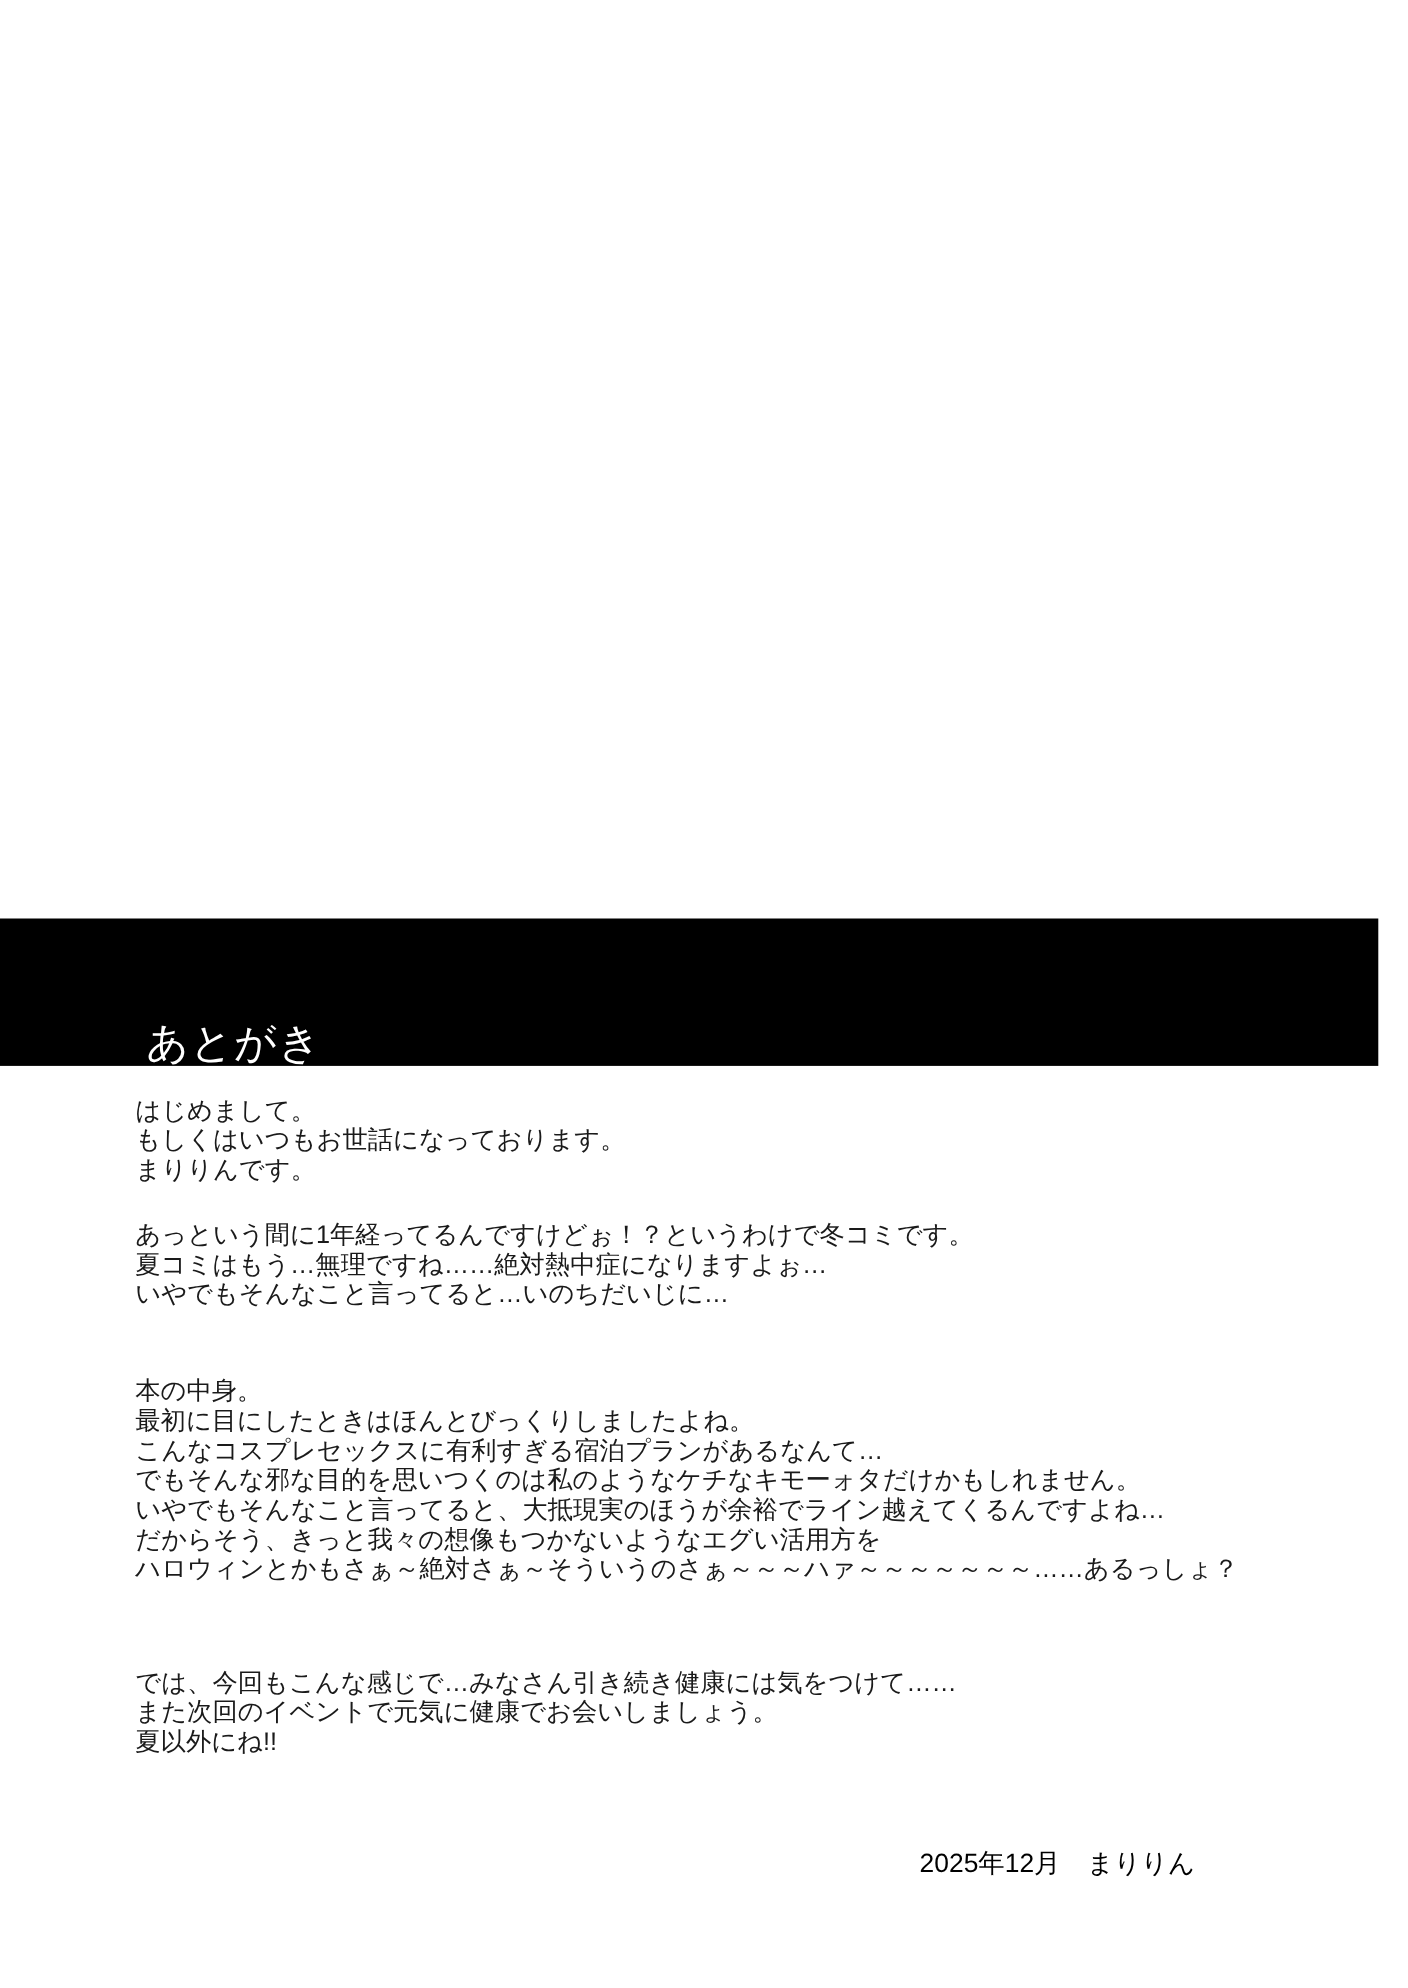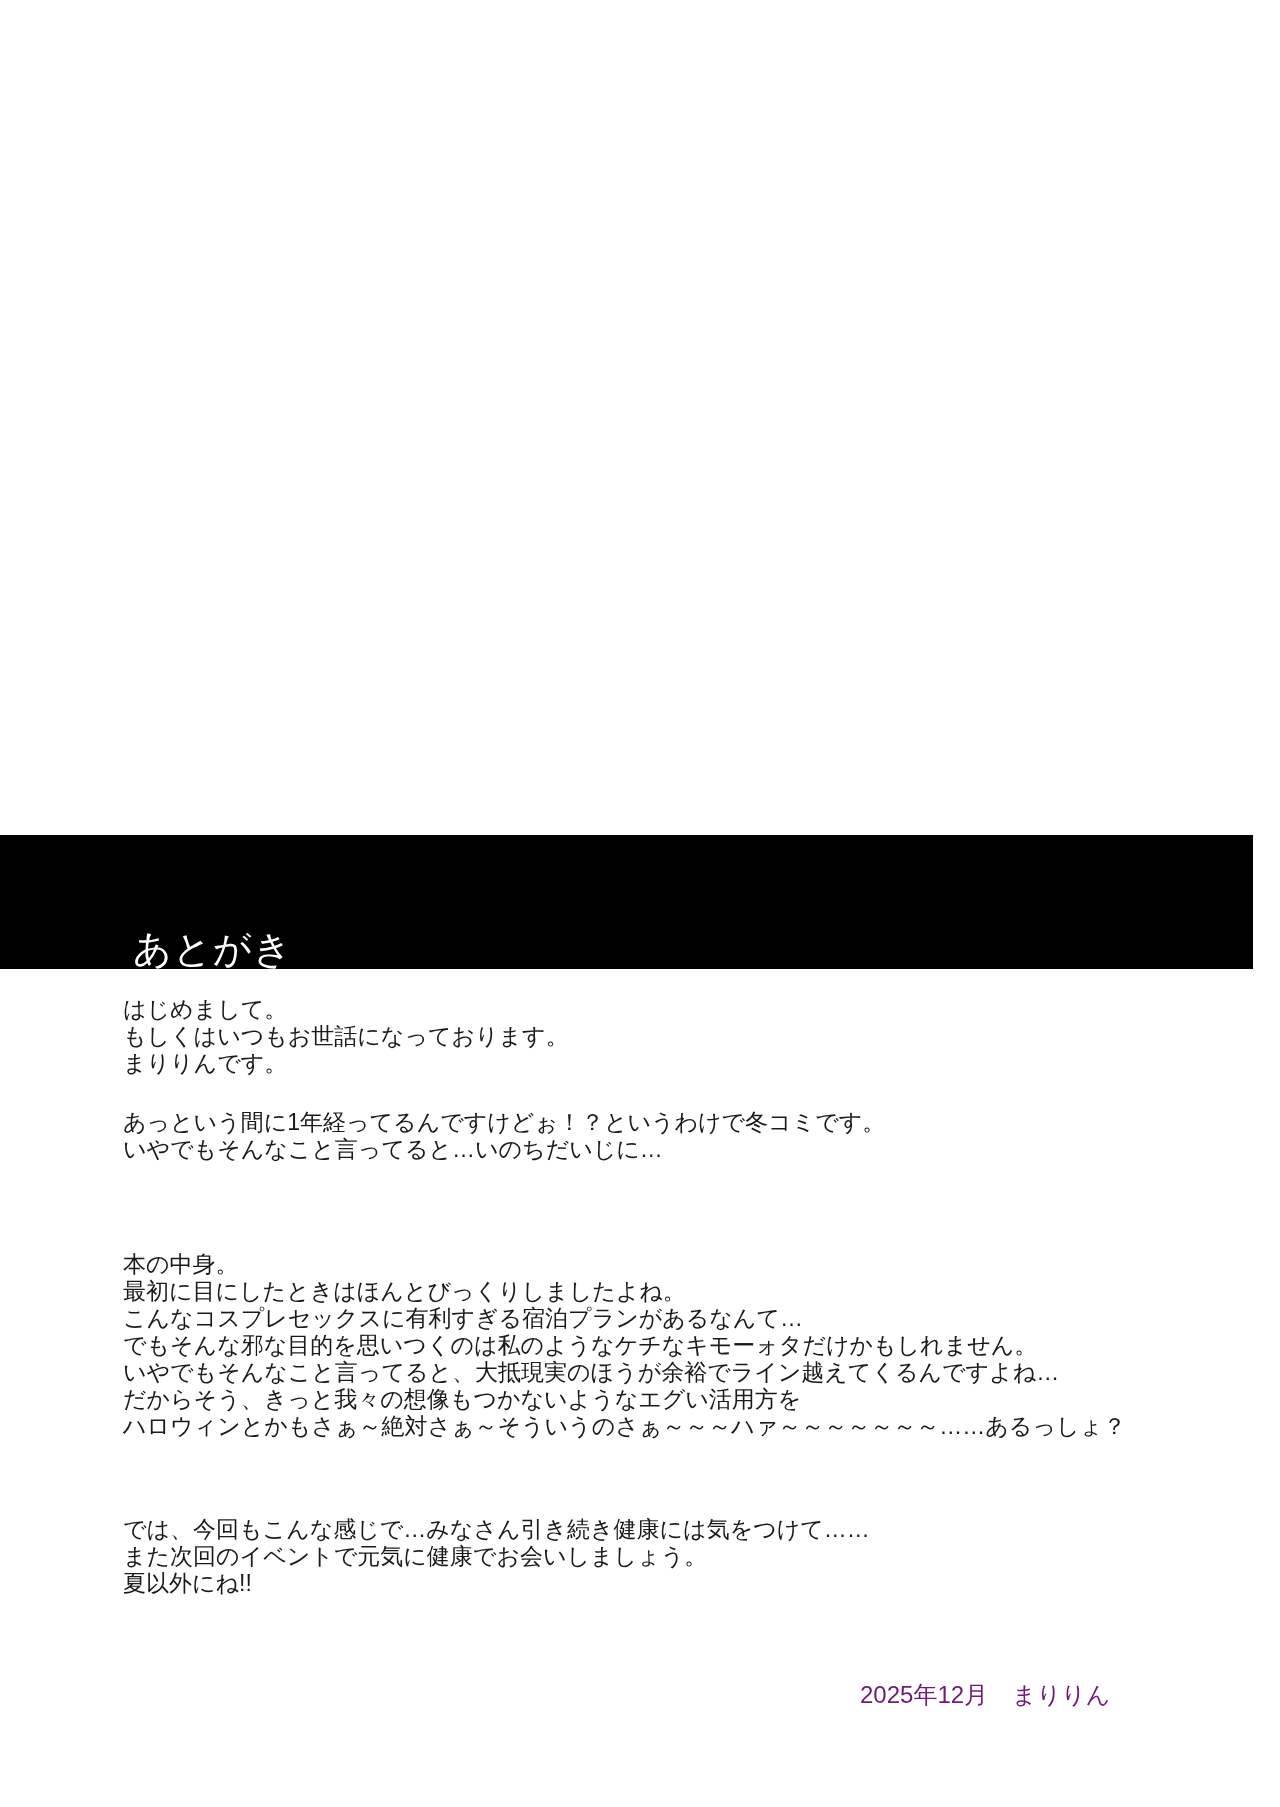--- a/index.html
+++ b/index.html
@@ -41,25 +41,25 @@
     line-height: 27px;
     color: #1a1a1a;
     white-space: nowrap;
   }
   #para-0 { top: 954px; margin-top: 42px; }
   #para-1 { top: 1109px; }
   #para-2 { top: 1251px; }
   #para-3 { top: 1516px; }
   #signature {
     position: absolute;
-    left: 860px;
+    left: 836px;
     top: 1680px;
     font-size: 24px;
     line-height: 30px;
-    color: #701a75;
+    color: #000000;
     white-space: nowrap;
   }
   #page-number {
     position: absolute;
     left: 1269px;
     top: 1640px;
     font-size: 15px;
     line-height: 16px;
     color: #1a1a1a;
     text-align: left;
@@ -74,20 +74,21 @@
 
   <div id="afterword-title">あとがき</div>
 
   <div id="para-0" class="para">
       <div class="line">はじめまして。</div>
       <div class="line">もしくはいつもお世話になっております。</div>
       <div class="line">まりりんです。</div>
     </div>
   <div id="para-1" class="para">
       <div class="line">あっという間に1年経ってるんですけどぉ！？というわけで冬コミです。</div>
+      <div class="line">夏コミはもう…無理ですね……絶対熱中症になりますよぉ…</div>
       <div class="line">いやでもそんなこと言ってると…いのちだいじに…</div>
     </div>
   <div id="para-2" class="para">
       <div class="line">本の中身。</div>
       <div class="line">最初に目にしたときはほんとびっくりしましたよね。</div>
       <div class="line">こんなコスプレセックスに有利すぎる宿泊プランがあるなんて…</div>
       <div class="line">でもそんな邪な目的を思いつくのは私のようなケチなキモーォタだけかもしれません。</div>
       <div class="line">いやでもそんなこと言ってると、大抵現実のほうが余裕でライン越えてくるんですよね…</div>
       <div class="line">だからそう、きっと我々の想像もつかないようなエグい活用方を</div>
       <div class="line">ハロウィンとかもさぁ～絶対さぁ～そういうのさぁ～～～ハァ～～～～～～～……あるっしょ？</div>

